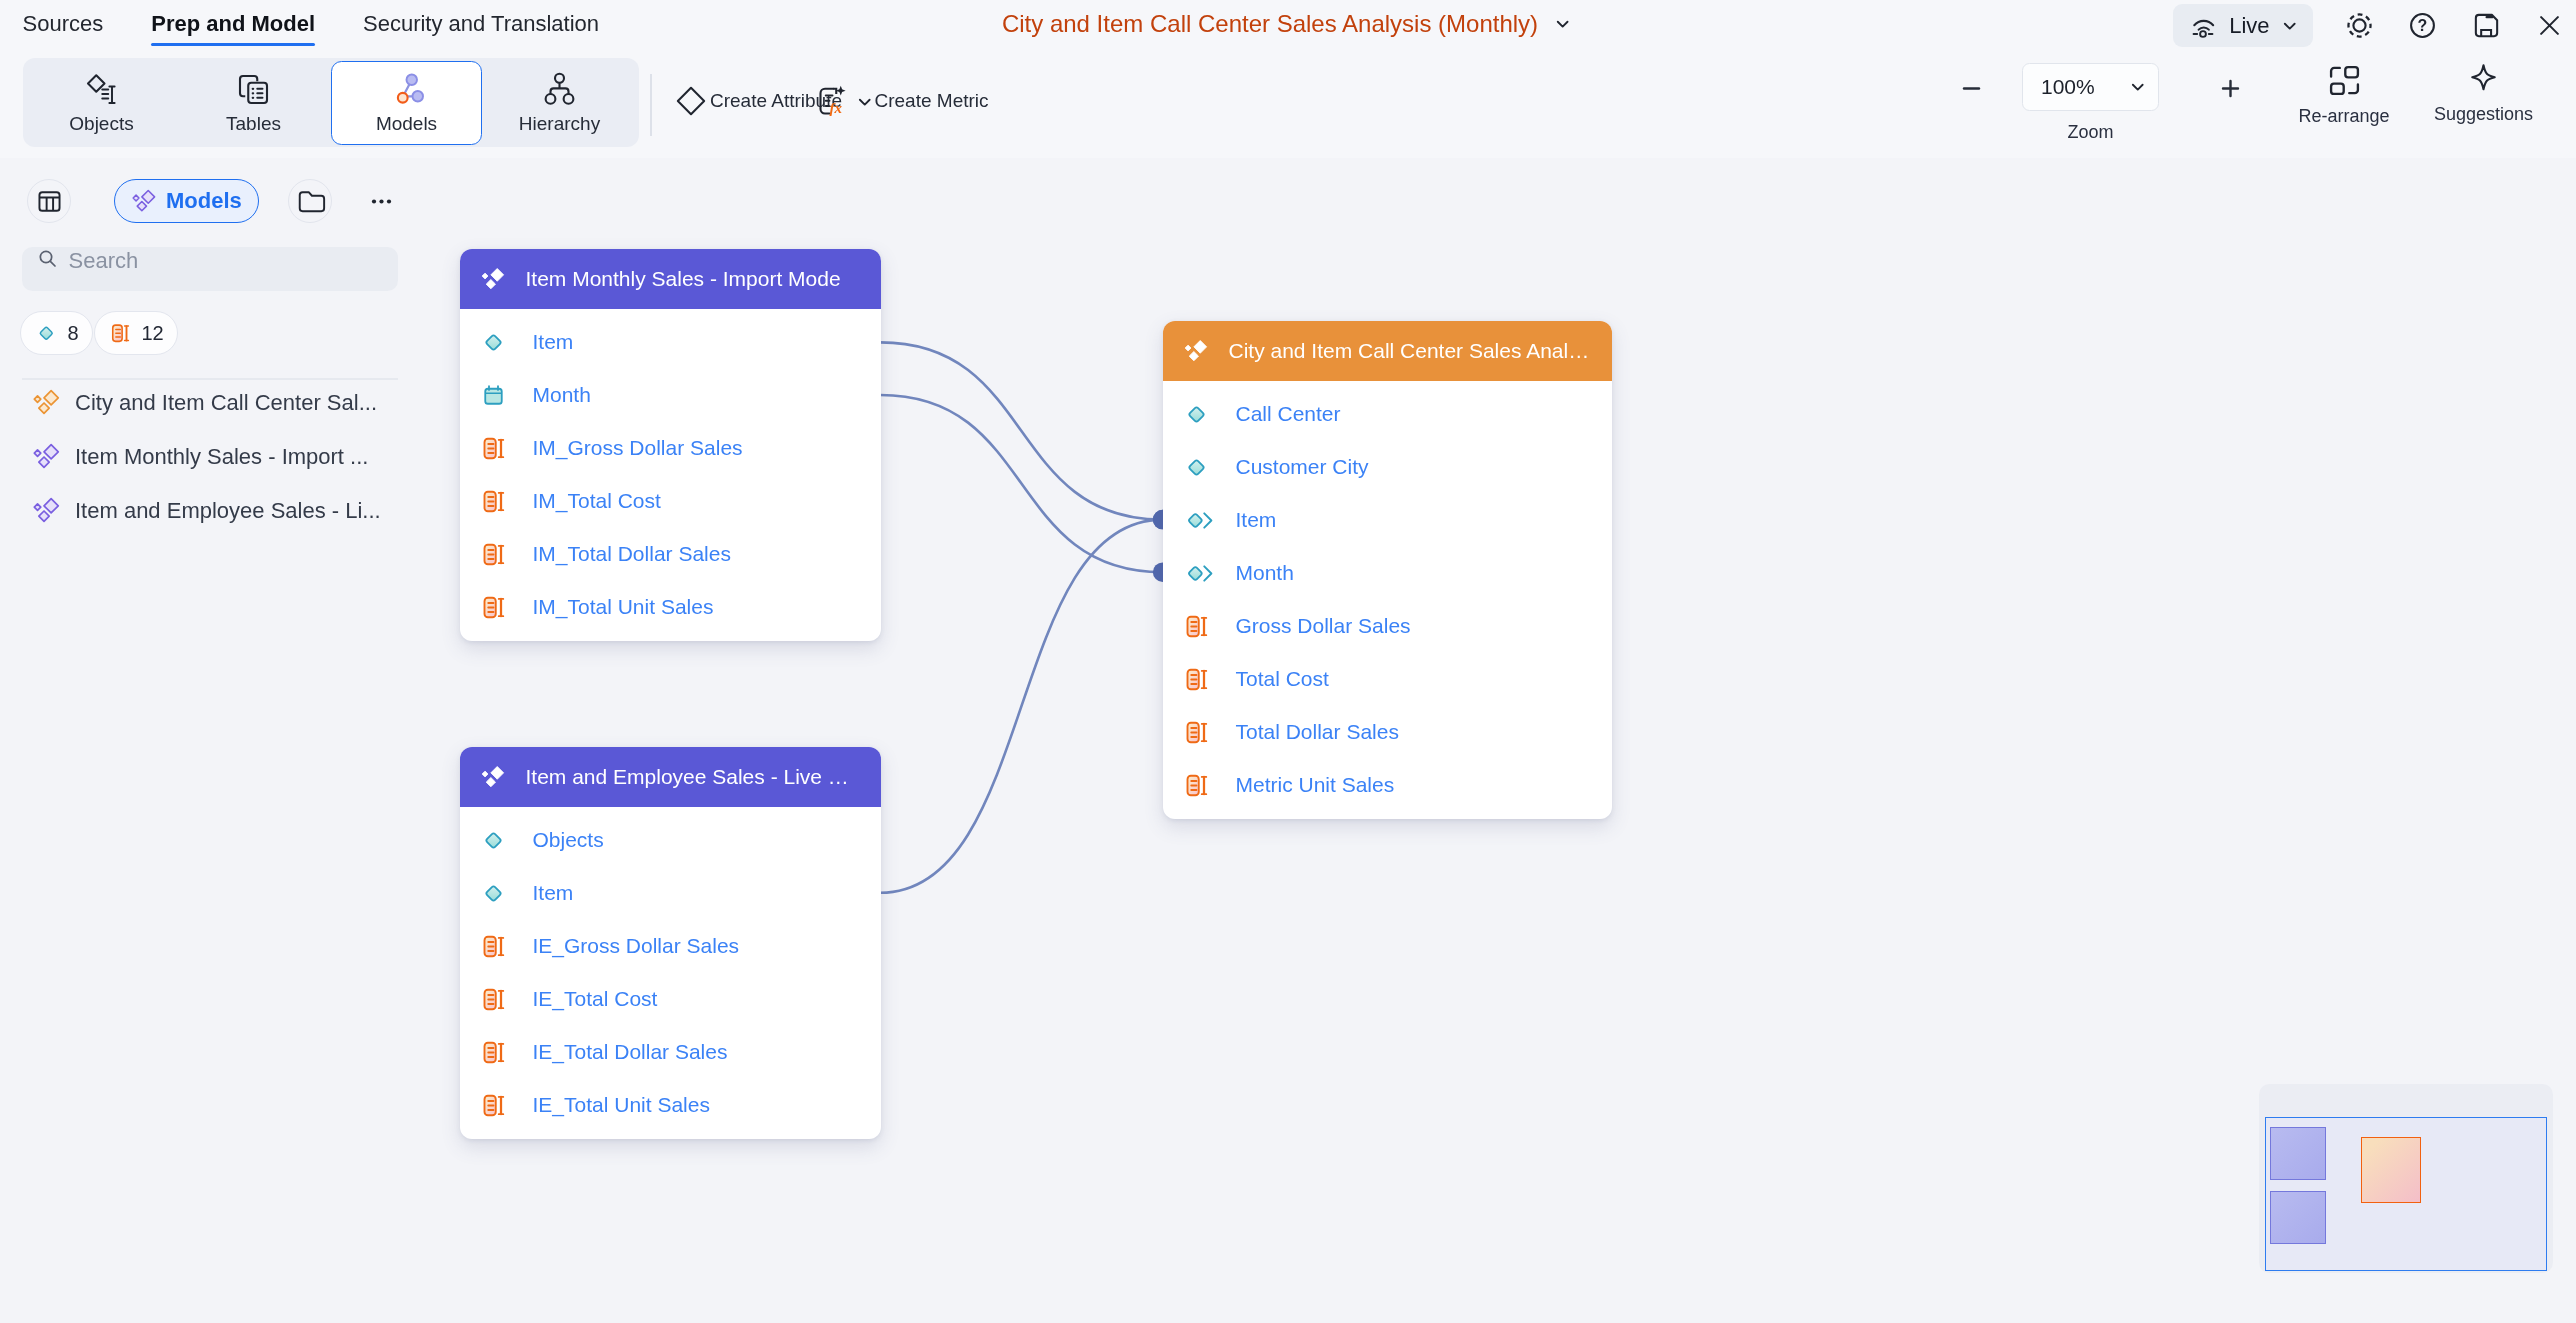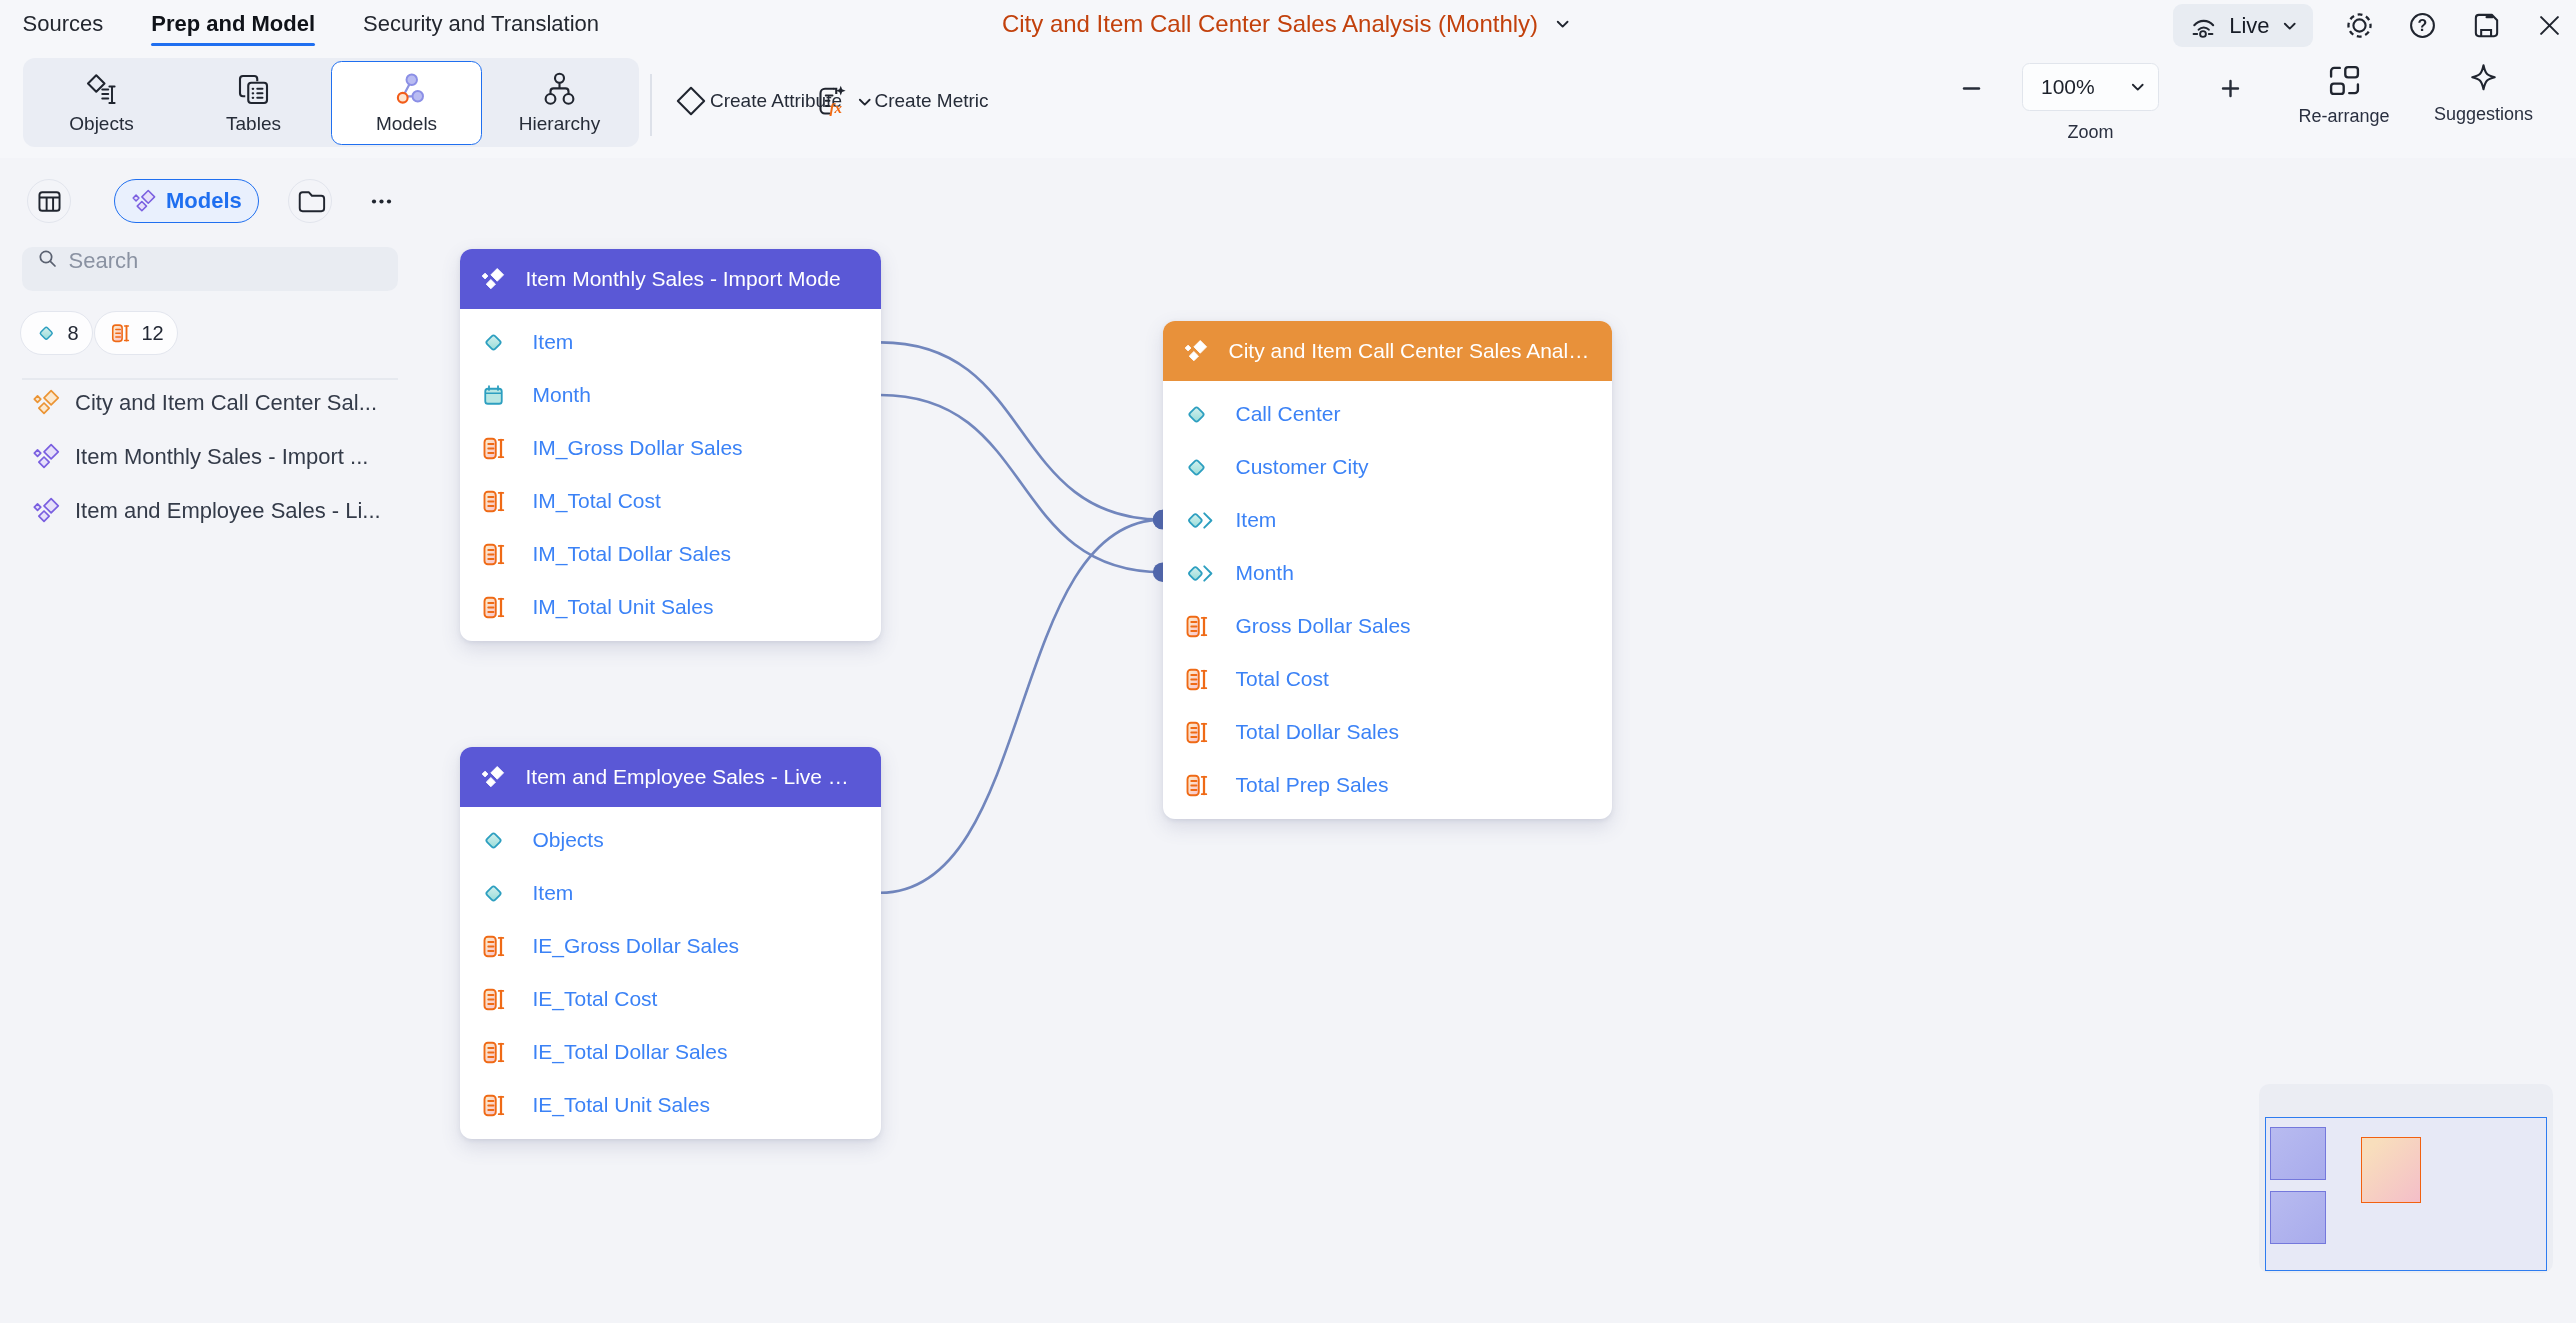--- a/index.html
+++ b/index.html
@@ -646,21 +646,21 @@
                   <stop offset="0" stop-color="#fdeec8"></stop>
                   <stop offset="1" stop-color="#f8c3ce"></stop>
                 </linearGradient>
               </defs>
               <rect x="6" y="5" width="15" height="26" rx="4.5" fill="url(#gMet)" stroke="#ef6a16" stroke-width="2.5"></rect>
               <path d="M11 12 h7 M11 18 h7 M11 24 h7" stroke="#ef6a16" stroke-width="2.5" stroke-linecap="round"></path>
               <path d="M28 6.5 v23" stroke="#ef6a16" stroke-width="3" stroke-linecap="round"></path>
               <path d="M25 6.5 h6 M25 29.5 h6" stroke="#ef6a16" stroke-width="2.5" stroke-linecap="round"></path>
             </svg>
           </span>
-          <span>Total Prep Sales</span>
+          <span>Metric Unit Sales</span>
         </div>
       </div>
     </div>
     <div class="card" style="left: 460px; top: 747px; width: 421px;">
       <div class="card-header purple">
         <span class="icon">
           <svg viewBox="0 0 44 46" width="25.5" height="27">
             <g fill="#ffffff" stroke="#ffffff" stroke-width="1.5" stroke-linejoin="round">
               <path d="M28 4 L39 15 L28 26 L17 15 Z"></path>
               <path d="M17 23 L25 31 L17 39 L9 31 Z"></path>

